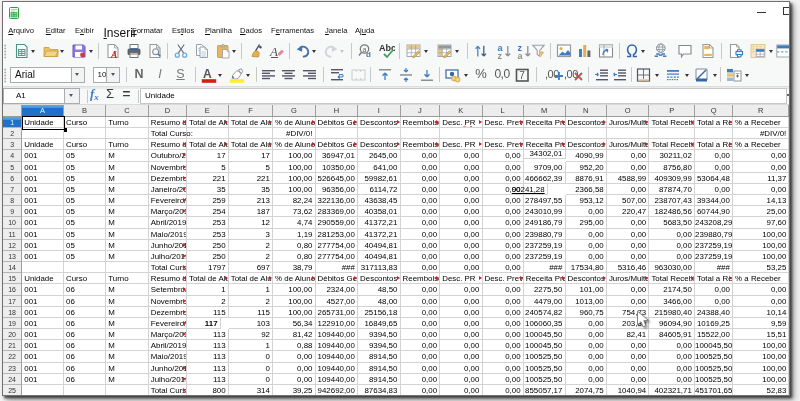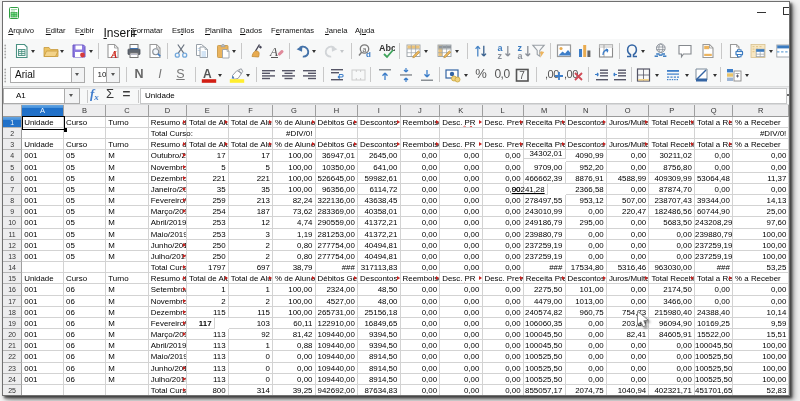--- a/index.html
+++ b/index.html
@@ -790,23 +790,23 @@
 <div class="ab cell num" style="left:520.75px;top:304.79px;width:41.85px;height:11.17px;">240574,82</div>
 <div class="ab cell num" style="left:562.6px;top:304.79px;width:41.3px;height:11.17px;">960,75</div>
 <div class="ab cell num" style="left:603.9px;top:304.79px;width:42.5px;height:11.17px;">754,73</div>
 <div class="ab cell num" style="left:646.4px;top:304.79px;width:45.6px;height:11.17px;">215980,40</div>
 <div class="ab cell num" style="left:692.0px;top:304.79px;width:38.1px;height:11.17px;">24388,40</div>
 <div class="ab cell num" style="left:730.1px;top:304.79px;width:56.4px;height:11.17px;">10,14</div>
 <div class="ab cell txt" style="left:19.25px;top:315.96px;width:41.75px;height:11.17px;">001</div>
 <div class="ab cell txt" style="left:61.0px;top:315.96px;width:42.25px;height:11.17px;">06</div>
 <div class="ab cell txt" style="left:103.25px;top:315.96px;width:42.5px;height:11.17px;">M</div>
 <div class="ab cell txt" style="left:145.75px;top:315.96px;width:38.25px;height:11.17px;">Fevereiro/2019<span class="arr"></span></div>
-<div class="ab cell num" style="left:170px;top:315.96px;width:41.75px;height:11.17px;font-weight:bold;">117</div>
+<div class="ab cell num" style="left:176px;top:315.96px;width:41.75px;height:11.17px;font-weight:bold;">117</div>
 <div class="ab cell num" style="left:225.75px;top:315.96px;width:44.35px;height:11.17px;">103</div>
-<div class="ab cell num" style="left:270.1px;top:315.96px;width:42.5px;height:11.17px;">60,11</div>
+<div class="ab cell num" style="left:270.1px;top:315.96px;width:42.5px;height:11.17px;">56,34</div>
 <div class="ab cell num" style="left:312.6px;top:315.96px;width:42.5px;height:11.17px;">122910,00</div>
 <div class="ab cell num" style="left:355.1px;top:315.96px;width:42.5px;height:11.17px;">16849,65</div>
 <div class="ab cell num" style="left:397.6px;top:315.96px;width:39.65px;height:11.17px;">0,00</div>
 <div class="ab cell num" style="left:437.25px;top:315.96px;width:42.25px;height:11.17px;">0,00</div>
 <div class="ab cell num" style="left:479.5px;top:315.96px;width:41.25px;height:11.17px;">0,00</div>
 <div class="ab cell num" style="left:520.75px;top:315.96px;width:41.85px;height:11.17px;">106060,35</div>
 <div class="ab cell num" style="left:562.6px;top:315.96px;width:41.3px;height:11.17px;">0,00</div>
 <div class="ab cell num" style="left:603.9px;top:315.96px;width:42.5px;height:11.17px;">203,80</div>
 <div class="ab cell num" style="left:646.4px;top:315.96px;width:45.6px;height:11.17px;">96094,90</div>
 <div class="ab cell num" style="left:692.0px;top:315.96px;width:38.1px;height:11.17px;">10169,25</div>

